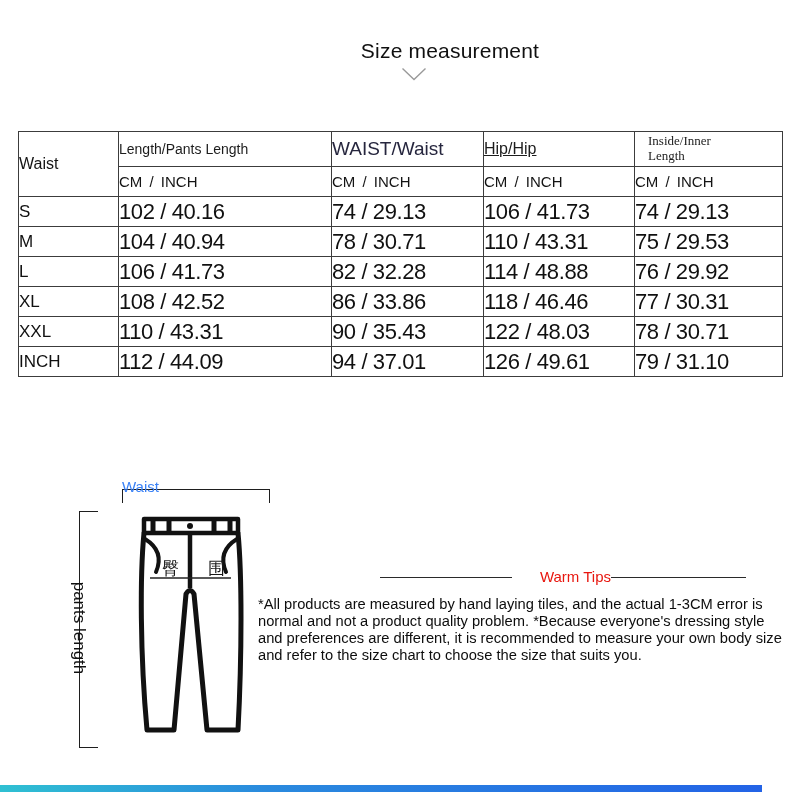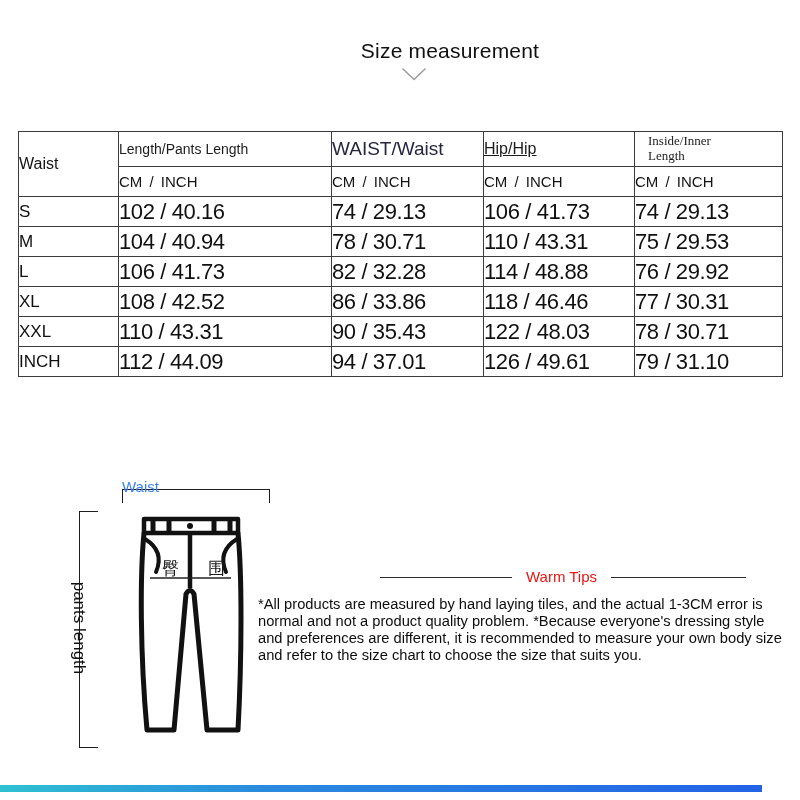--- a/index.html
+++ b/index.html
@@ -36,21 +36,21 @@
                   border-left:1.5px solid #1e1e1e;border-top:1.5px solid #1e1e1e;border-bottom:1.5px solid #1e1e1e;}
   .length-label{position:absolute;left:-21px;top:618px;width:200px;height:20px;text-align:center;
                 font-size:17px;color:#101010;transform:rotate(90deg);}
 
   .pants{position:absolute;left:138px;top:514px;}
   .cjk{font-size:17px;fill:#1a1a1a;font-family:"DejaVu Sans",sans-serif;}
 
   
   .tips-line-left{position:absolute;left:380px;top:577px;width:132px;height:0;border-top:1px solid #2a2a2a;}
   .tips-line-right{position:absolute;left:611px;top:577px;width:135px;height:0;border-top:1px solid #2a2a2a;}
-  .tips-title{position:absolute;left:512px;top:568px;width:99px;text-align:center;
+  .tips-title{position:absolute;left:512px;top:568px;width:99px;text-align:right;
               font-size:15px;color:#e8170f;}
   .tips-body{position:absolute;left:258px;top:596px;width:534px;
              font-size:14.7px;line-height:17px;color:#0d0d0d;text-align:left;}
 
   
   .footer-bar{position:absolute;left:0;top:785px;width:762px;height:7px;
               background:linear-gradient(90deg,#2fc0d2 0%,#2a8ade 35%,#2363e6 100%);}
 </style>
 </head>
 <body>

